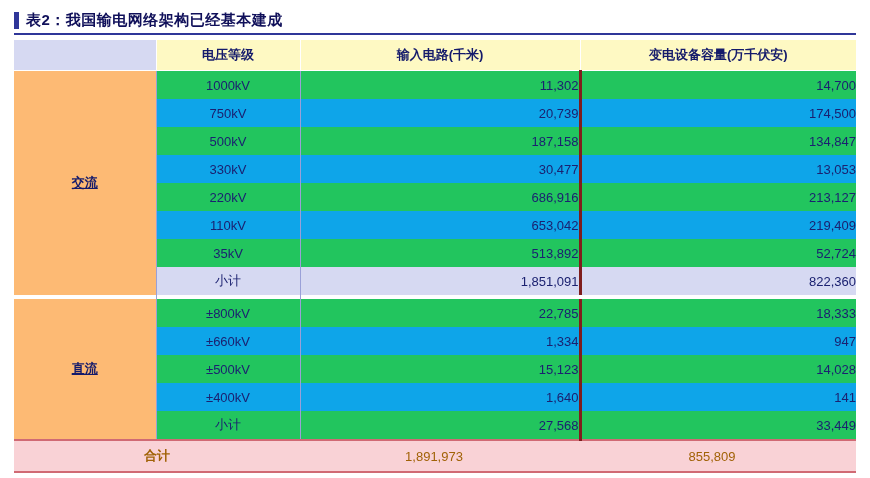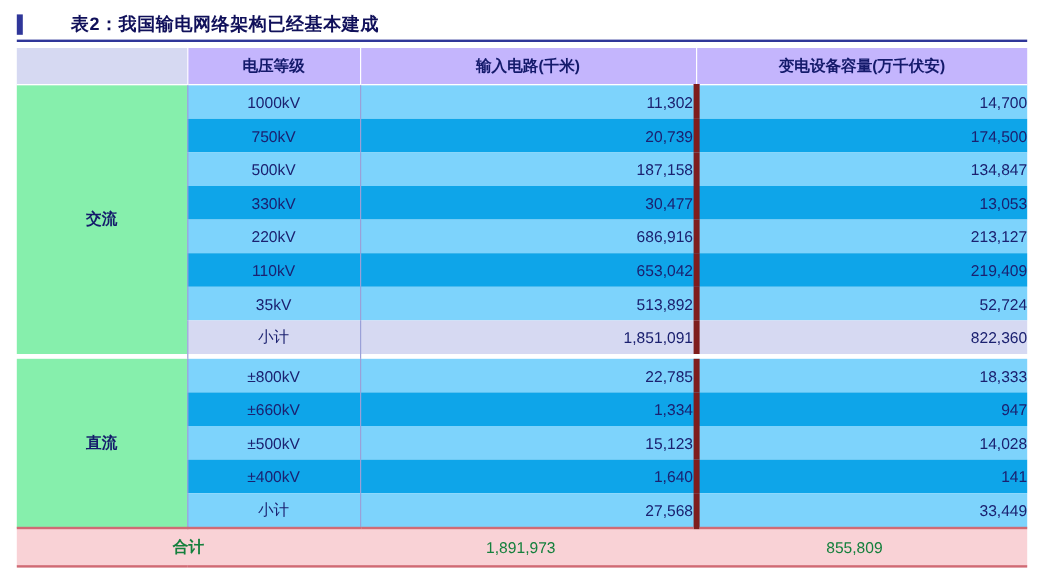--- a/index.html
+++ b/index.html
@@ -20,21 +20,20 @@
     height: 478px;
     box-sizing: border-box;
     padding: 0 14px;
   }
   .title-row {
     display: flex;
     align-items: center;
     height: 34px;
     padding-top: 6px;
     box-sizing: border-box;
-    gap: 33px;
   }
   .title-bar {
     width: 5px;
     height: 17px;
     background: #2f3699;
     margin-right: 7px;
   }
   .title-text {
     font-size: 15px;
     font-weight: bold;
@@ -55,79 +54,80 @@
     border-collapse: collapse;
     margin-top: 6px;
     table-layout: fixed;
   }
   table.datatable td, table.datatable th {
     padding: 0;
     margin: 0;
   }
   .hdr th {
     height: 30px;
-    background: #c4b5fd;
+    background: #fef9c3;
     color: #141a6b;
     font-size: 13px;
     font-weight: bold;
     text-align: center;
     border-right: 1px solid #ffffff;
     border-bottom: 1px solid #ffffff;
   }
   .hdr th.first {
     background: #d6d9f2;
   }
   .hdr th:last-child { border-right: none; }
 
   td.cat {
     font-size: 13px;
     font-weight: bold;
     color: #141a6b;
     text-align: center;
     vertical-align: middle;
-    background: #86efac;
+    background: #fdba74;
     border-right: 1px solid #9aa0d8;
+    text-decoration: underline;
   }
   td.lv {
     font-size: 13px;
     color: #1b2170;
     text-align: center;
     height: 28px;
     border-right: 1px solid #9aa0d8;
   }
   td.num {
     font-size: 13px;
     color: #1b2170;
     text-align: right;
     padding-right: 12px;
     height: 28px;
-    border-right: 5px solid #7f1d1d;
+    border-right: 3px solid #7f1d1d;
   }
   td.num:last-child { border-right: none; }
 
   tr.alt td.lv, tr.alt td.num { background: #0ea5e9; }
-  tr.plain td.lv, tr.plain td.num { background: #7dd3fc; }
+  tr.plain td.lv, tr.plain td.num { background: #22c55e; }
 
   tr.subtotal td.lv, tr.subtotal td.num {
     background: #d6d9f2;
     font-weight: normal;
   }
 
   tr.sep td {
     height: 4px;
     background: #ffffff;
     border-right: none;
   }
   tr.sep td.catsep { border-right: 1px solid #9aa0d8; }
 
   tr.total td {
     background: #f9d2d6;
     height: 30px;
     font-size: 13px;
-    color: #15803d;
+    color: #a16207;
     border-top: 2px solid #d06a74;
     border-bottom: 2px solid #d06a74;
   }
   tr.total td.totlabel {
     text-align: center;
     font-weight: bold;
   }
   tr.total td.num {
     text-align: center;
     padding-right: 12px;

